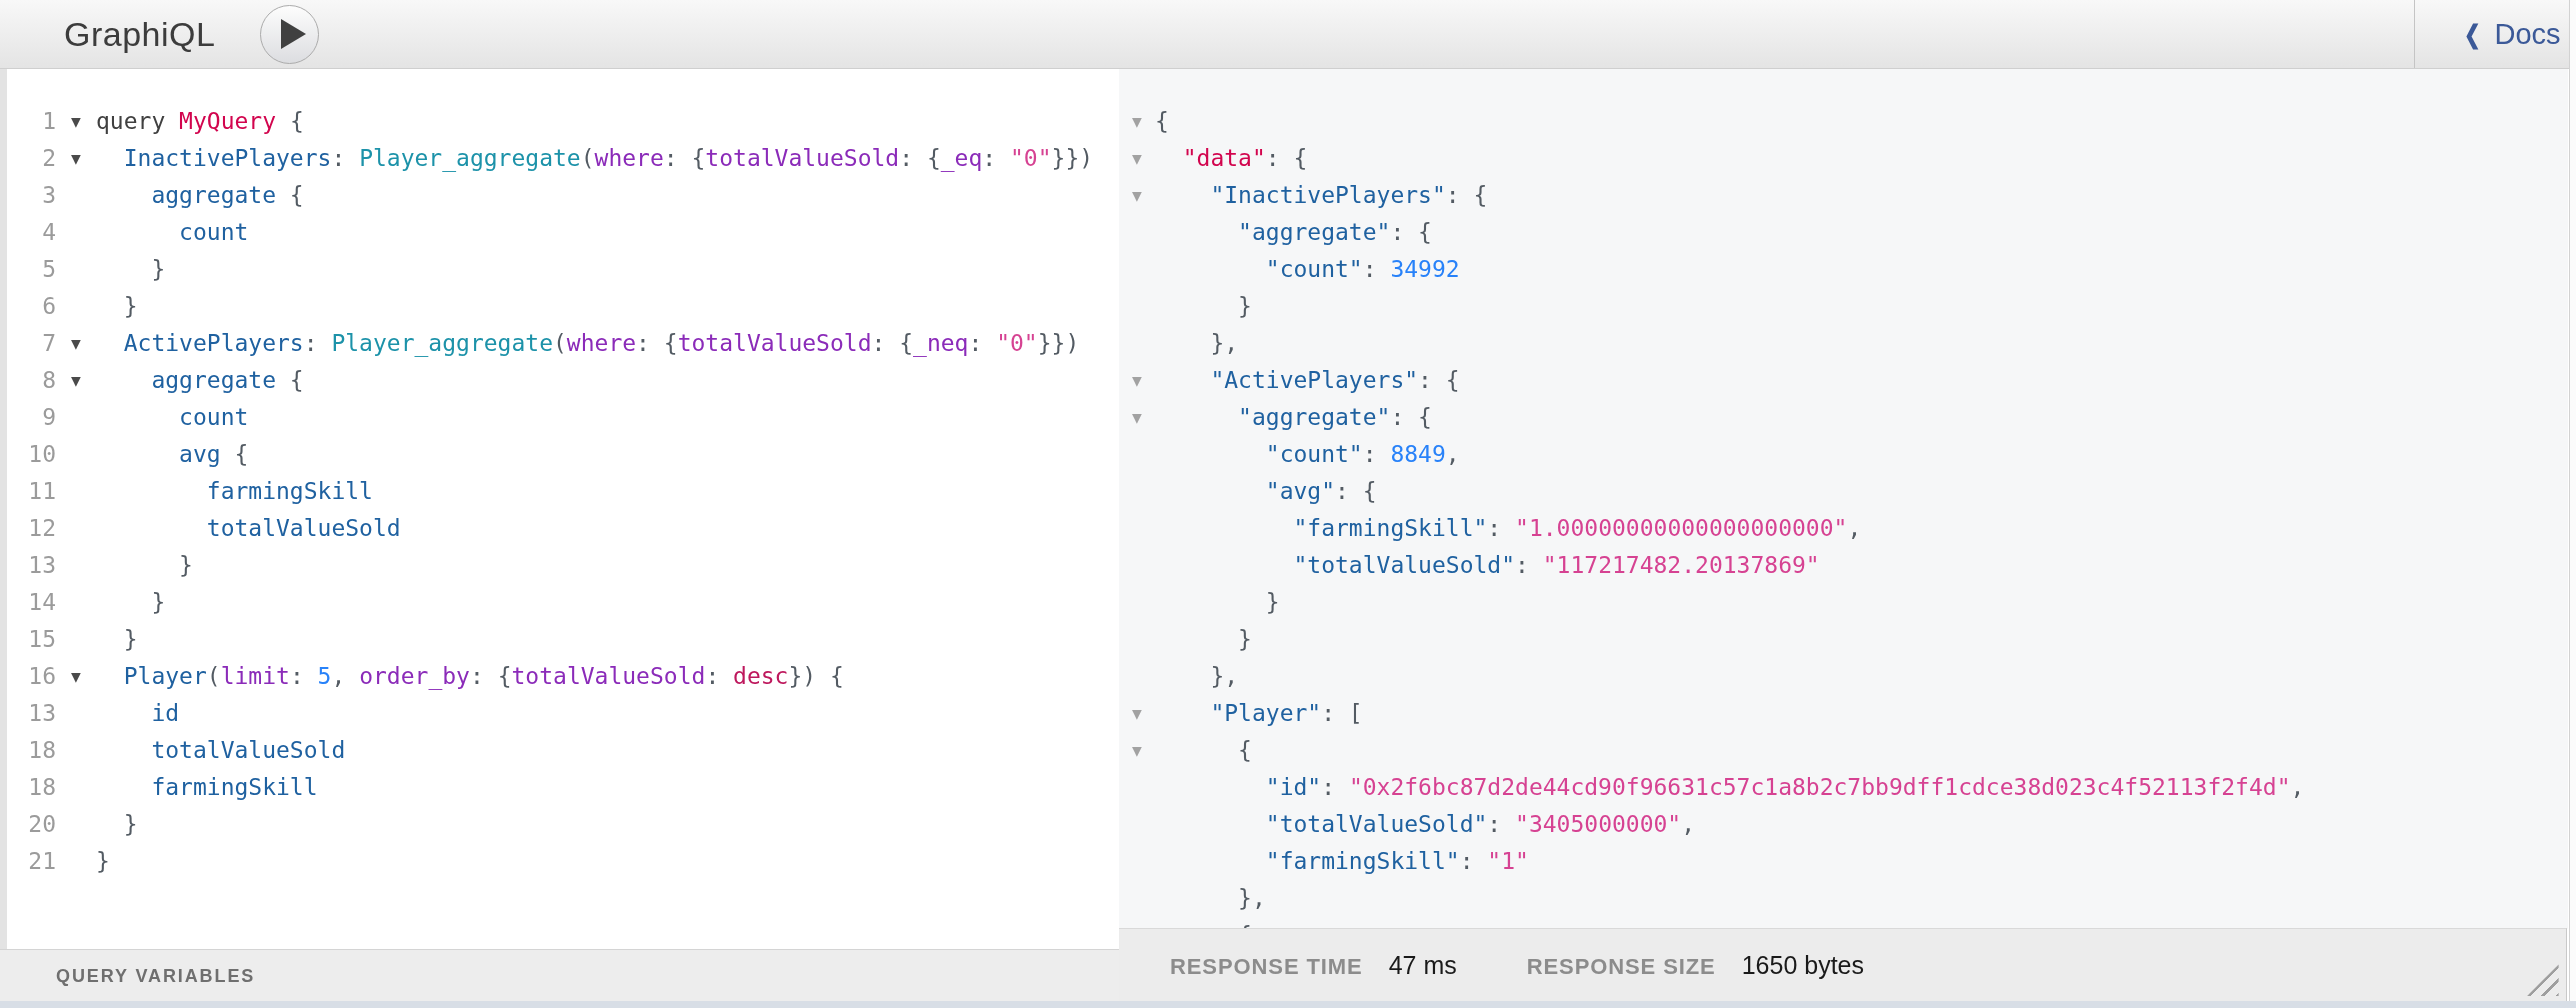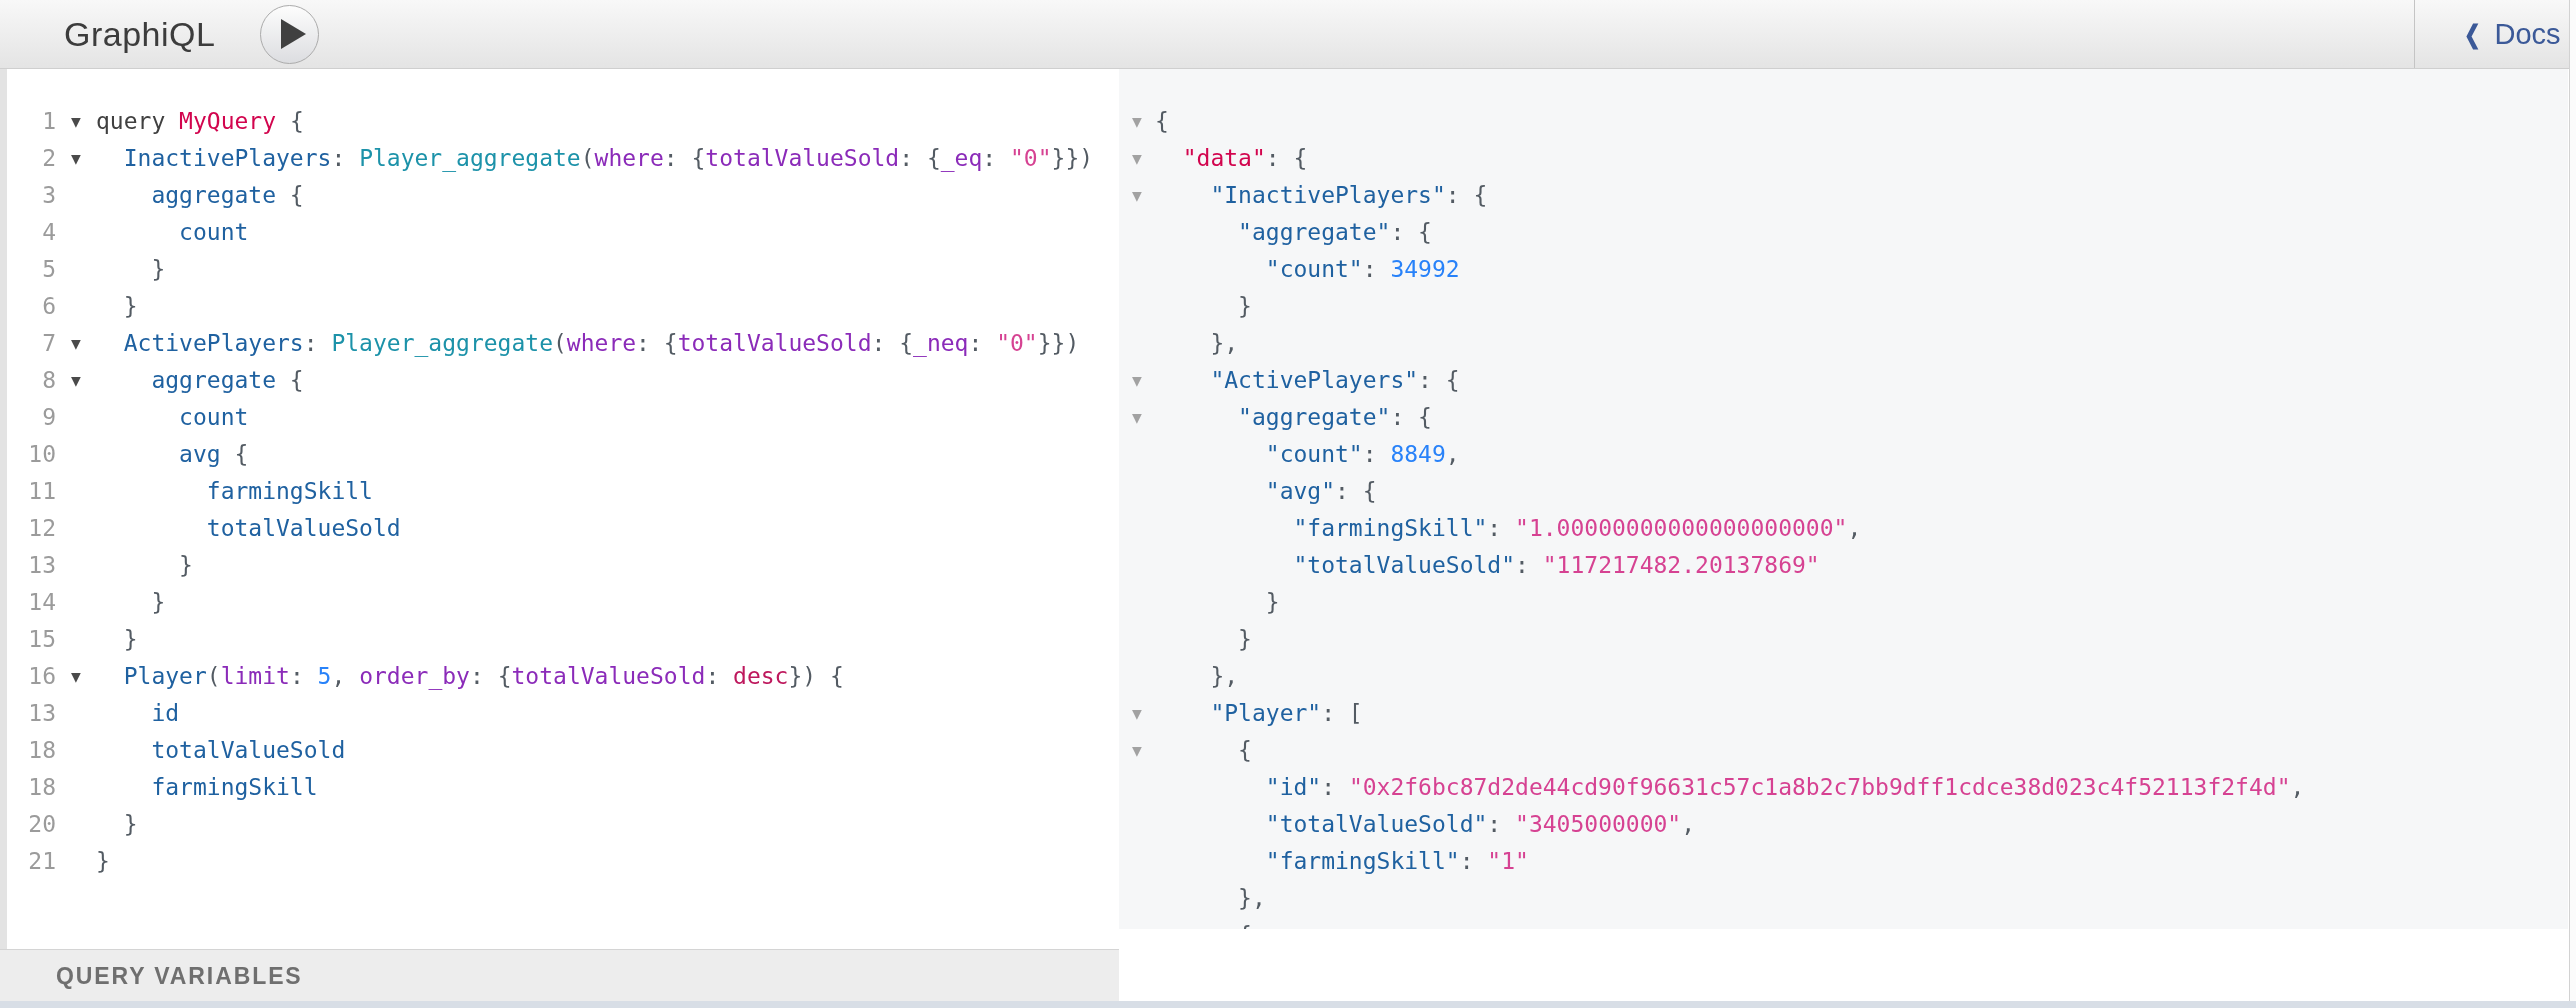--- a/index.html
+++ b/index.html
@@ -38,21 +38,21 @@
 
   
   .left-pane{position:absolute;left:0;top:69px;width:1119px;height:880px;background:#fff;overflow:hidden;}
   .left-edge{position:absolute;left:0;top:69px;width:7.4px;height:880px;background:#e3e3e3;z-index:3;}
   .qlines{position:absolute;left:0;top:34px;width:100%;}
   .ln{width:56px;text-align:right;color:#9b9b9b;flex:0 0 auto;}
   .left-pane .fold{width:40px;flex:0 0 auto;}
 
   .varbar{position:absolute;left:0;top:949px;width:1119px;height:53px;background:#ededed;
     border-top:0.9px solid #d4d4d4;display:flex;align-items:center;box-sizing:border-box;}
-  .varbar span{margin-left:56px;font-size:23px;font-weight:bold;color:#6f6f6f;letter-spacing:1.9px;}
+  .varbar span{margin-left:56px;font-size:18px;font-weight:bold;color:#6f6f6f;letter-spacing:1.9px;}
 
   
   .pane-strip{position:absolute;left:1119px;top:69px;width:20.4px;height:860px;
     background:#ececec;border-right:0.9px solid #dcdcdc;box-sizing:border-box;}
   .right-pane{position:absolute;left:1119px;top:69px;width:1449px;height:860px;
     background:#f6f7f8;overflow:hidden;}
   .rlines{position:absolute;left:0;top:34px;width:100%;}
   .right-pane .fold{width:36px;flex:0 0 auto;color:#a2a2a2;}
 
   
@@ -144,18 +144,29 @@
         <div class="cm-line"><span class="fold">▾</span><span class="codetxt"><span class="c-p">    </span><span class="c-f">"Player"</span><span class="c-p">: [</span></span></div>
         <div class="cm-line"><span class="fold">▾</span><span class="codetxt"><span class="c-p">      {</span></span></div>
         <div class="cm-line"><span class="fold"></span><span class="codetxt"><span class="c-p">        </span><span class="c-f">"id"</span><span class="c-p">: </span><span class="c-s">"0x2f6bc87d2de44cd90f96631c57c1a8b2c7bb9dff1cdce38d023c4f52113f2f4d"</span><span class="c-p">,</span></span></div>
         <div class="cm-line"><span class="fold"></span><span class="codetxt"><span class="c-p">        </span><span class="c-f">"totalValueSold"</span><span class="c-p">: </span><span class="c-s">"3405000000"</span><span class="c-p">,</span></span></div>
         <div class="cm-line"><span class="fold"></span><span class="codetxt"><span class="c-p">        </span><span class="c-f">"farmingSkill"</span><span class="c-p">: </span><span class="c-s">"1"</span></span></div>
         <div class="cm-line"><span class="fold"></span><span class="codetxt"><span class="c-p">      },</span></span></div>
         <div class="cm-line"><span class="fold">▾</span><span class="codetxt"><span class="c-p">      {</span></span></div>
       </div>
   </div>
 
+  <div class="rfooter">
+    <div class="grp grp1">
+      <span class="slabel">RESPONSE TIME</span>
+      <span class="sval">47 ms</span>
+    </div>
+    <div class="grp grp2">
+      <span class="slabel">RESPONSE SIZE</span>
+      <span class="sval">1650 bytes</span>
+    </div>
+    <div class="grip"></div>
+  </div>
 
   <div class="right-edge"></div>
   <div class="bottom-strip"></div>
 
 </div>
 
 
 </body></html>

